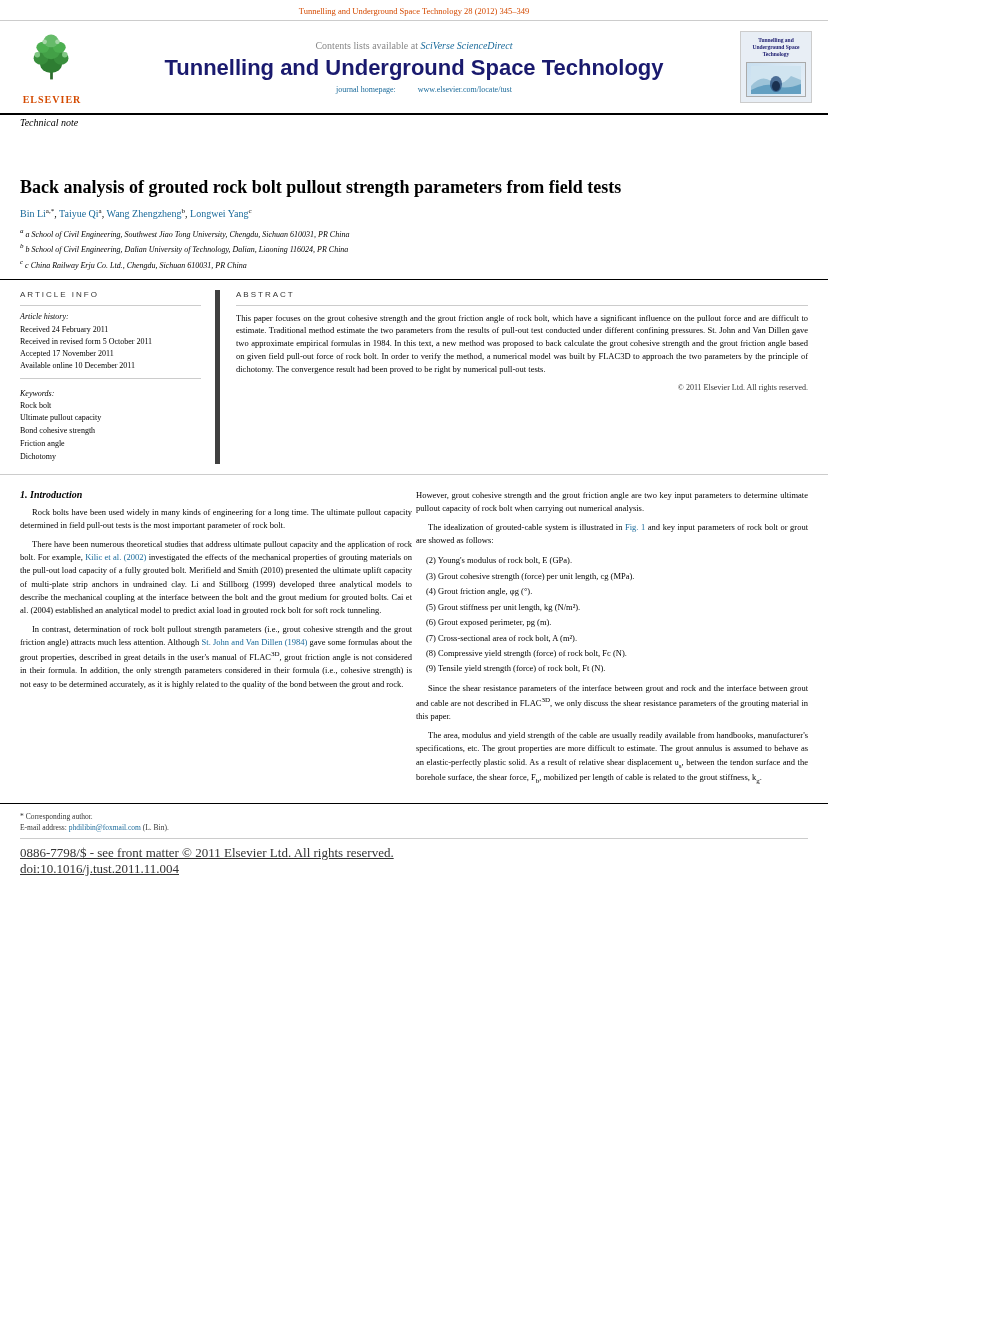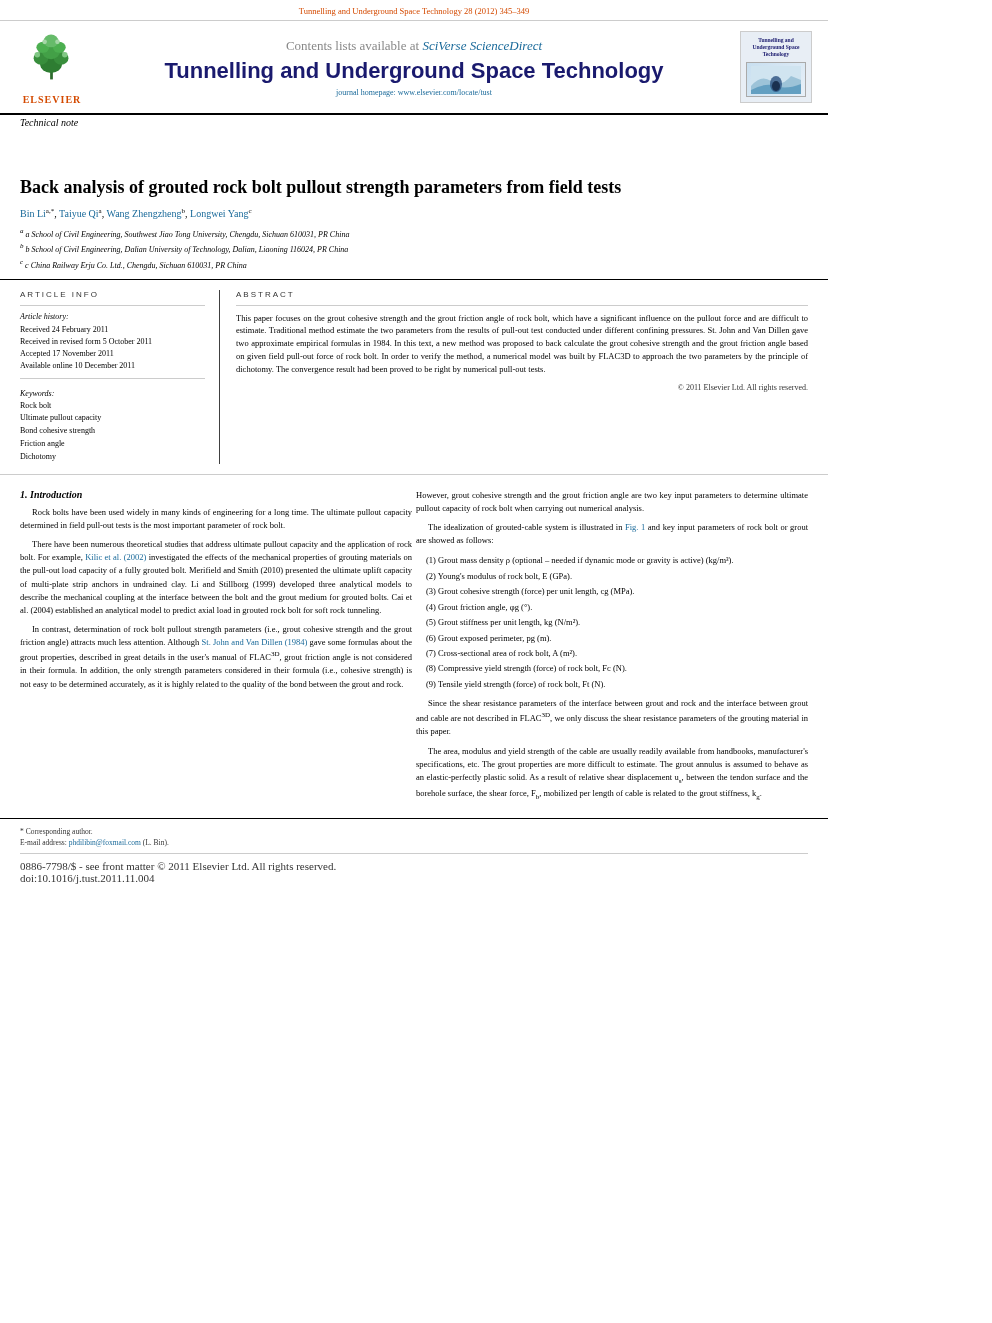--- a/index.html
+++ b/index.html
@@ -58,21 +58,21 @@
       margin-top: 10px;
     }
     .header-center {
       flex: 1;
       display: flex;
       flex-direction: column;
       align-items: center;
       justify-content: center;
     }
     .sciverse-line {
-      font-size: 13px;
+      font-size: 10px;
       color: #888;
       margin-bottom: 4px;
     }
     .sciverse-link {
       color: #1a6a9a;
       font-style: italic;
     }
     .journal-title-main {
       font-size: 22px;
       font-weight: bold;
@@ -80,20 +80,21 @@
       text-align: center;
       font-family: Arial, sans-serif;
       margin-bottom: 4px;
     }
     .journal-homepage {
       font-size: 8px;
       color: #555;
     }
     .journal-homepage span {
       color: #1a6a9a;
+      margin-left: 20px;
     }
     .header-right-logo {
       width: 80px;
       display: flex;
       align-items: center;
       justify-content: center;
     }
     .journal-thumbnail {
       width: 72px;
       height: 72px;
@@ -148,21 +149,21 @@
     
     .two-col-section {
       display: flex;
       padding: 10px 20px;
       gap: 16px;
       border-bottom: 1px solid #ccc;
     }
     .article-info-col {
       width: 200px;
       flex-shrink: 0;
-      border-right: 1px solid #404040;
+      border-right: 5px solid #404040;
       padding-right: 14px;
     }
     .section-label {
       font-size: 8px;
       letter-spacing: 2px;
       font-weight: normal;
       font-family: Arial, sans-serif;
       color: #333;
       margin-bottom: 6px;
     }
@@ -248,21 +249,22 @@
       border-top: 1px solid #000;
       padding: 8px 20px 6px 20px;
       font-size: 7.5px;
       color: #333;
     }
     .footnote-line {
       margin-bottom: 2px;
     }
     .footer-bottom {
       margin-top: 4px;
-      font-size: 11px;
+      font-size: 13px;
+      text-decoration: underline;
     }
     .footer-doi {
       color: #333;
     }
 
     
     .divider {
       border: none;
       border-top: 1px solid #ccc;
       margin: 6px 0;
@@ -392,21 +394,20 @@
     </div>
 
     <div class="right-col">
       <div class="body-text">
         However, grout cohesive strength and the grout friction angle are two key input parameters to determine ultimate pullout capacity of rock bolt when carrying out numerical analysis.
       </div>
       <div class="body-text indented-para">
         The idealization of grouted-cable system is illustrated in <span class="link-text">Fig. 1</span> and key input parameters of rock bolt or grout are showed as follows:
       </div>
       <ol class="numbered-list" style="list-style:none; padding-left:0;">
-        <li><span>(1) Grout mass density ρ (optional – needed if dynamic mode or gravity is active) (kg/m³).</span></li>
         <li><span>(2) Young's modulus of rock bolt, E (GPa).</span></li>
         <li><span>(3) Grout cohesive strength (force) per unit length, cg (MPa).</span></li>
         <li><span>(4) Grout friction angle, φg (°).</span></li>
         <li><span>(5) Grout stiffness per unit length, kg (N/m²).</span></li>
         <li><span>(6) Grout exposed perimeter, pg (m).</span></li>
         <li><span>(7) Cross-sectional area of rock bolt, A (m²).</span></li>
         <li><span>(8) Compressive yield strength (force) of rock bolt, Fc (N).</span></li>
         <li><span>(9) Tensile yield strength (force) of rock bolt, Ft (N).</span></li>
       </ol>
       <div class="body-text indented-para">

